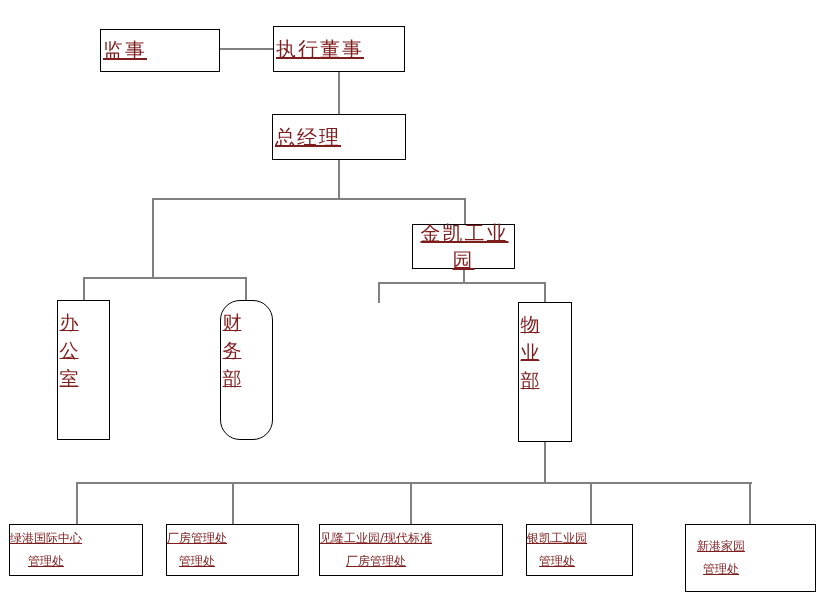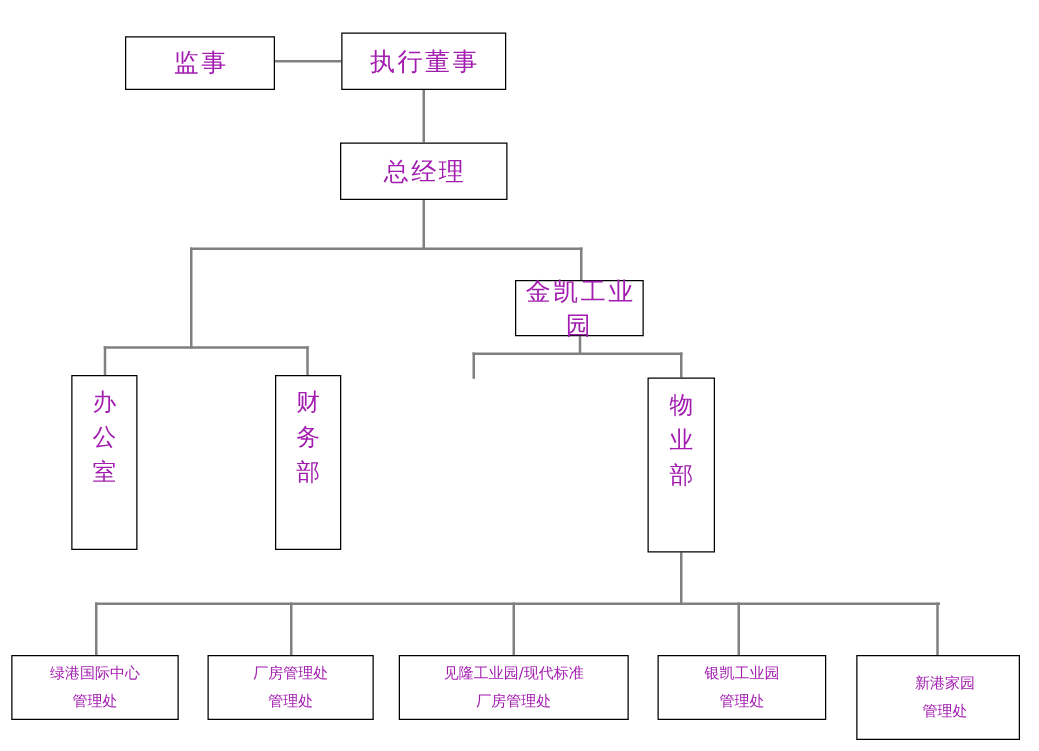--- a/index.html
+++ b/index.html
@@ -20,23 +20,23 @@
     position: absolute;
     background: #808080;
   }
   .box {
     position: absolute;
     box-sizing: border-box;
     border: 1.5px solid #000000;
     background: #ffffff;
     display: flex;
     align-items: center;
-    justify-content: center;
     text-align: center;
-    color: #a21caf;
+    color: #7f1d1d;
+    text-decoration: underline;
   }
   .box.h {
     font-size: 20px;
     letter-spacing: 2px;
     text-indent: 2px;
   }
   .box.v {
     align-items: flex-start;
     font-size: 19px;
     padding-top: 7px;
@@ -93,40 +93,40 @@
     <span>总经理</span>
   </div>
 
   <div class="box h" style="left:412px;top:224px;width:103px;height:45px;">
     <span>金凯工业园</span>
   </div>
 
   <div class="box v" style="left:57px;top:300px;width:53px;height:140px;">
     <span class="vlabel">办公室</span>
   </div>
-  <div class="box v" style="left:220px;top:300px;width:53px;height:140px;">
+  <div class="box v" style="left:220px;top:300px;width:53px;height:140px;border-radius:20px;">
     <span class="vlabel">财务部</span>
   </div>
   <div class="box v" style="left:518px;top:302px;width:54px;height:140px;">
     <span class="vlabel">物业部</span>
   </div>
 
   <div class="box m" style="left:9px;top:524px;width:134px;height:52px;">
     <span class="mlabel">绿港国际中心
 管理处</span>
   </div>
   <div class="box m" style="left:166px;top:524px;width:133px;height:52px;">
     <span class="mlabel">厂房管理处
 管理处</span>
   </div>
   <div class="box m" style="left:319px;top:524px;width:184px;height:52px;">
     <span class="mlabel">见隆工业园/现代标准
 厂房管理处</span>
   </div>
-  <div class="box m" style="left:526px;top:524px;width:135px;height:52px;">
+  <div class="box m" style="left:526px;top:524px;width:107px;height:52px;">
     <span class="mlabel">银凯工业园
 管理处</span>
   </div>
   <div class="box m" style="left:685px;top:524px;width:131px;height:68px;padding-left:11px;">
     <span class="mlabel">新港家园
 管理处</span>
   </div>
 
 </div>
 

